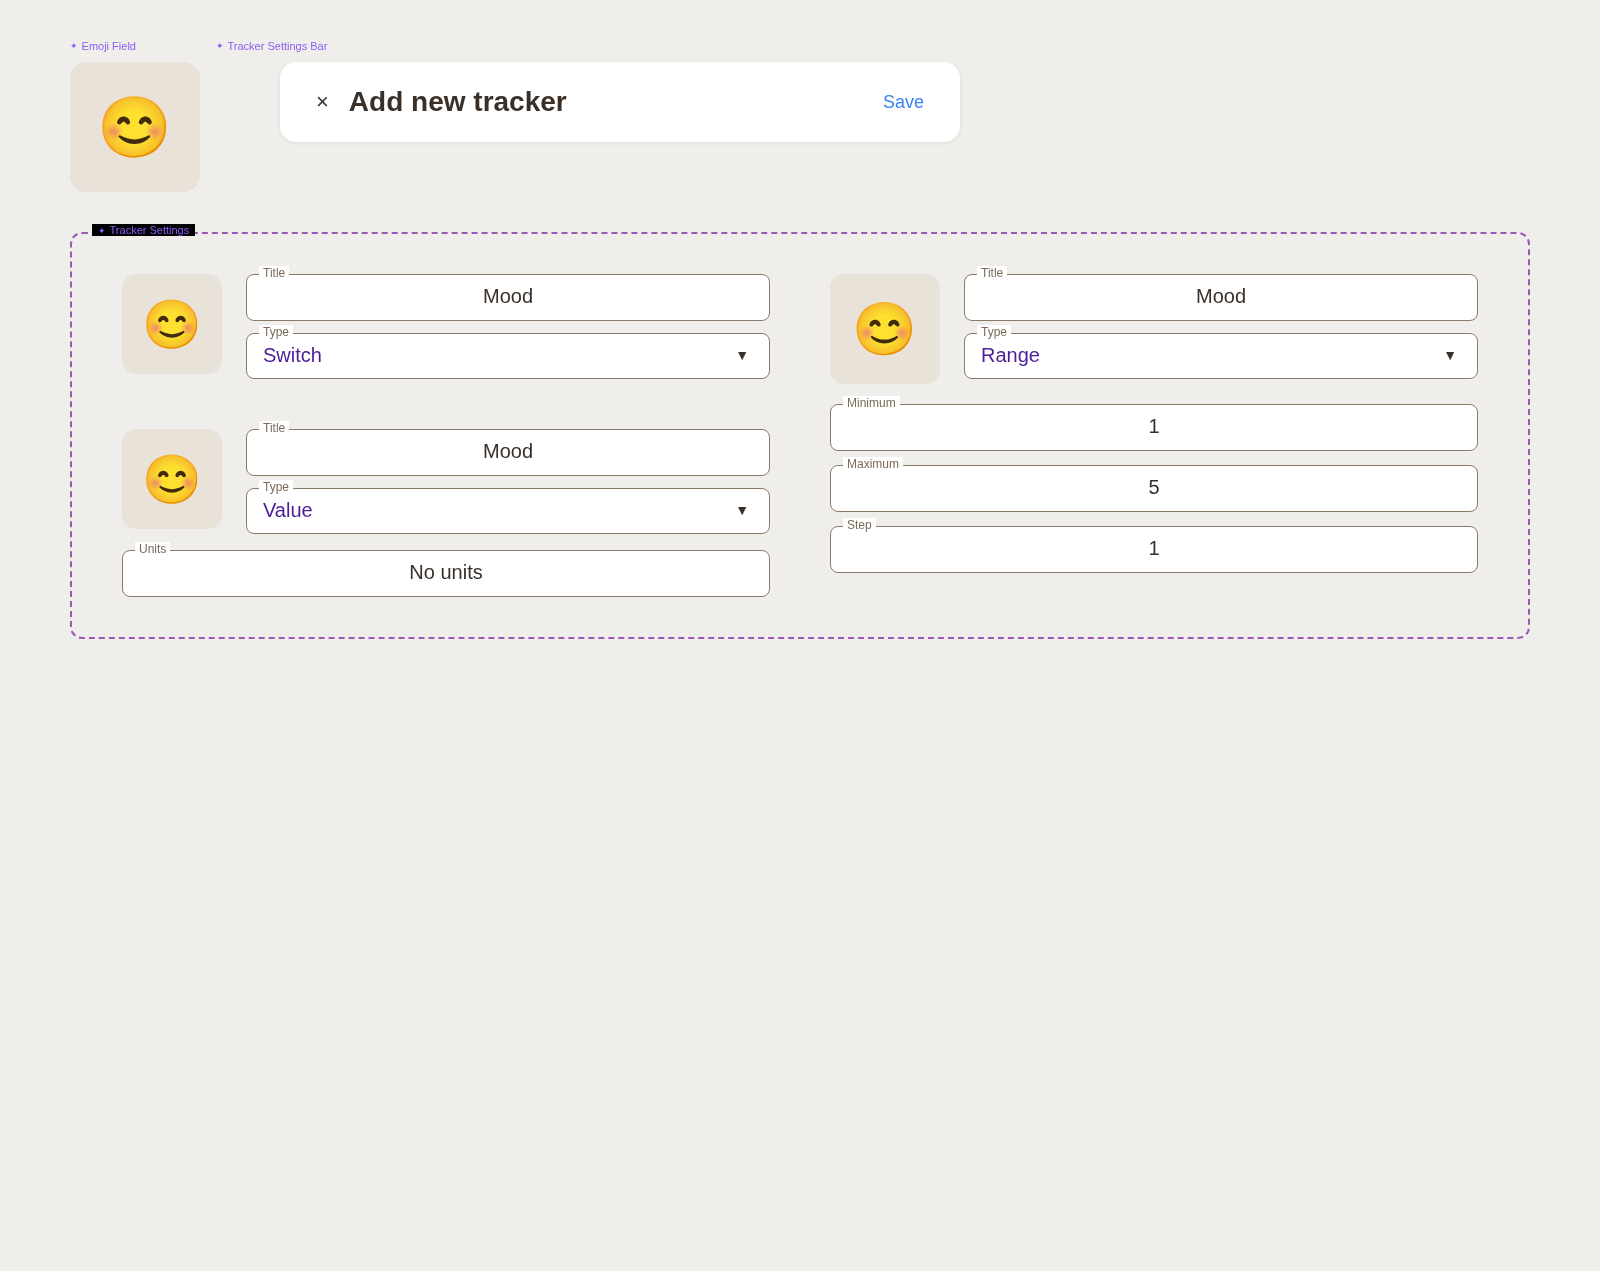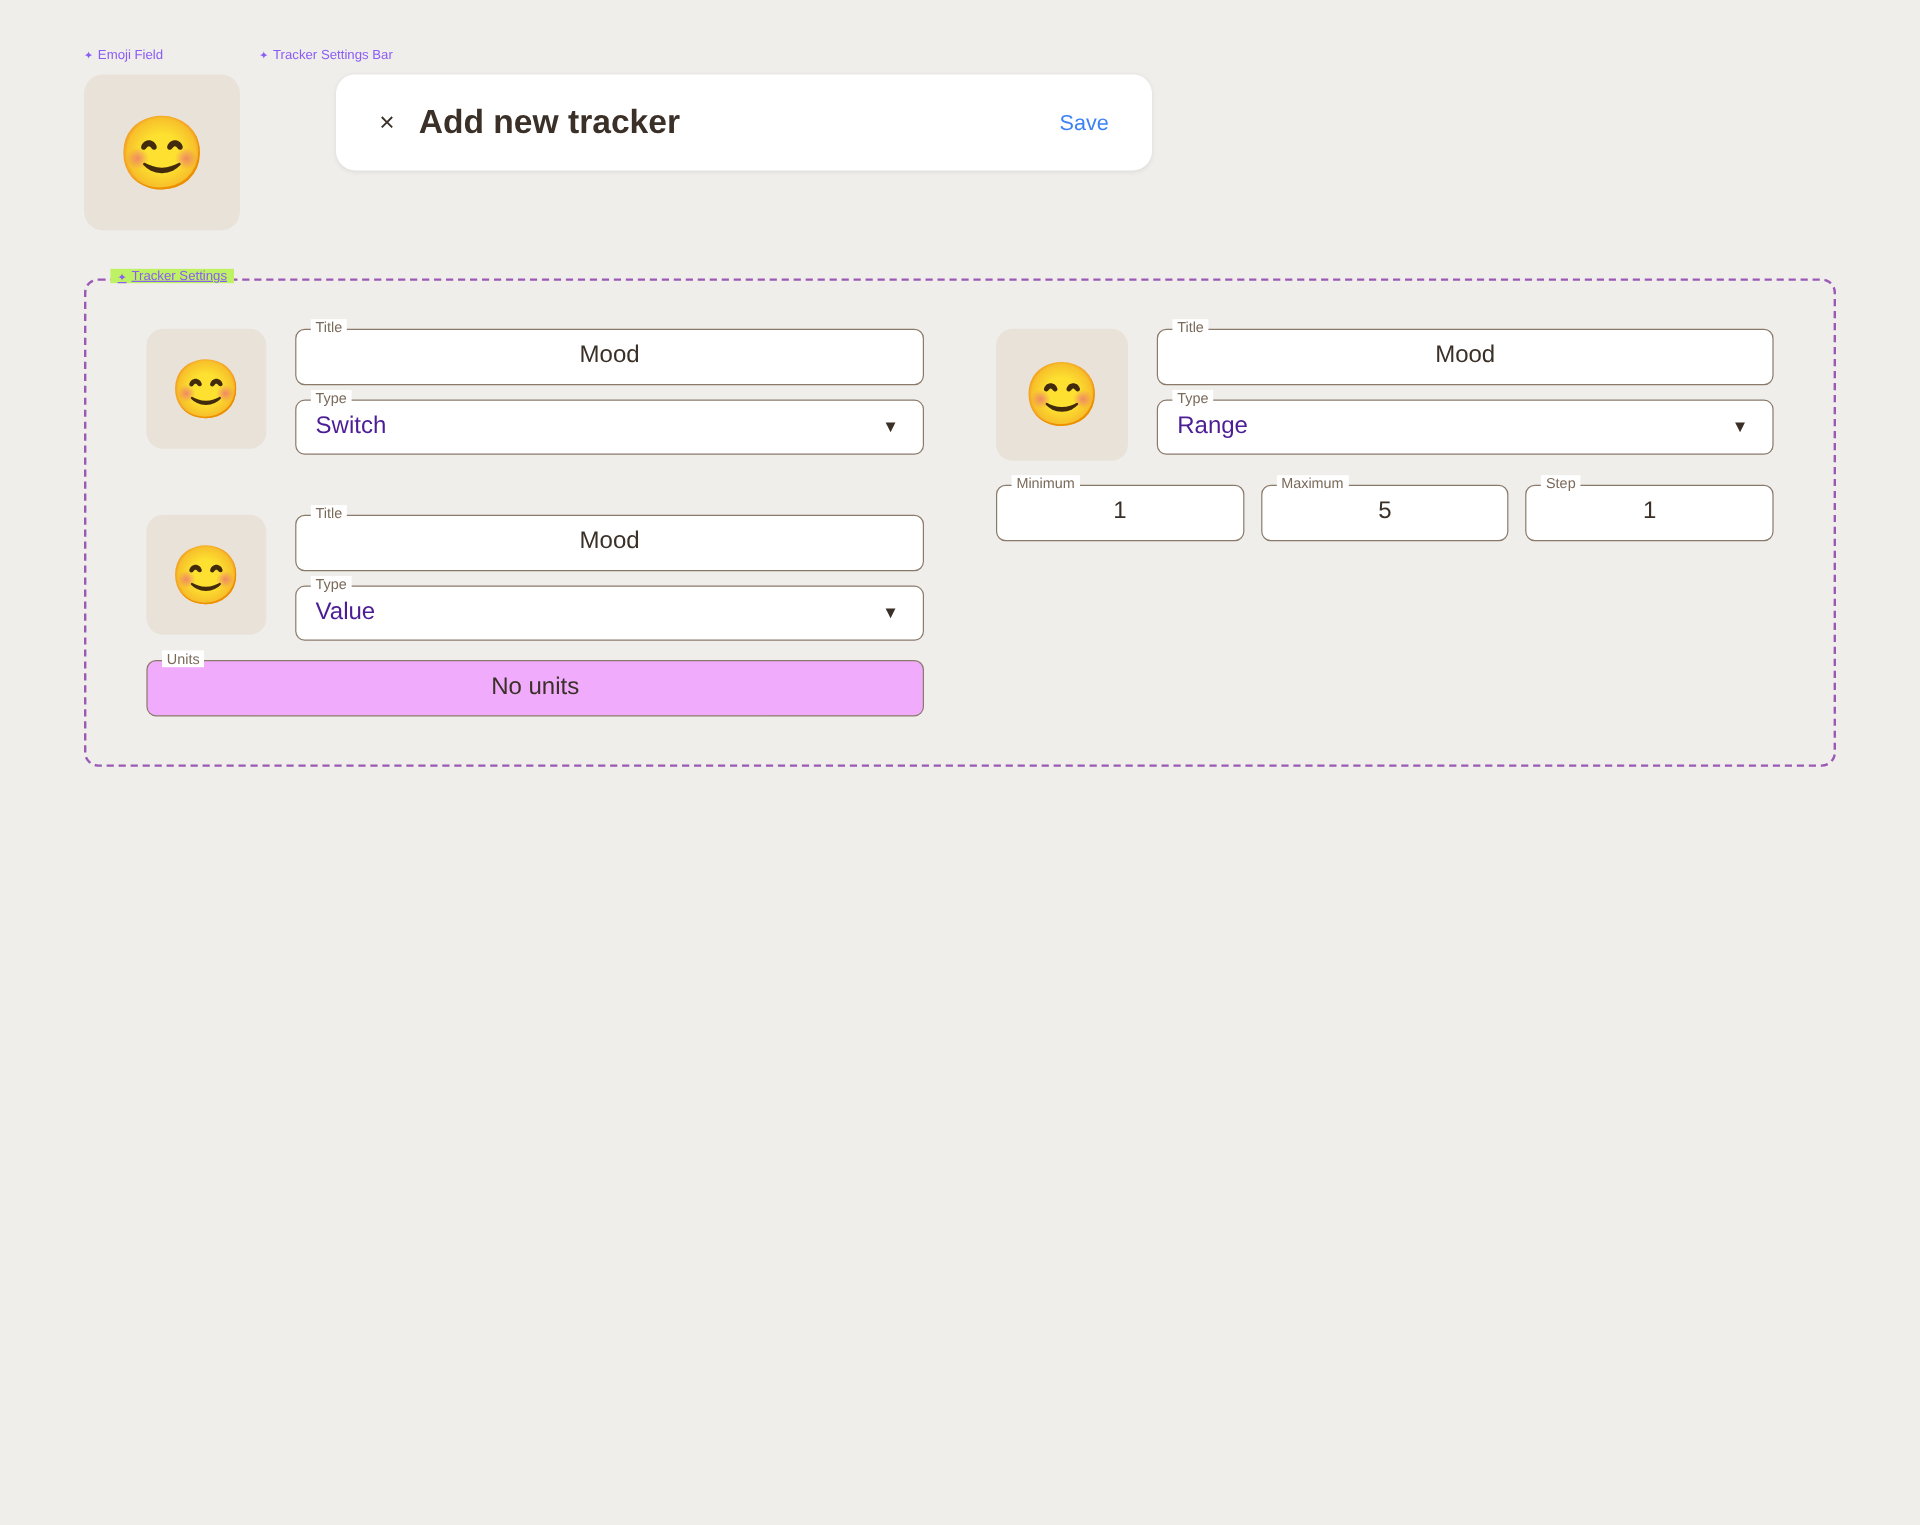--- a/index.html
+++ b/index.html
@@ -100,28 +100,27 @@
       border-radius: 12px;
       padding: 40px 50px;
       position: relative;
       background: transparent;
     }
 
     .tracker-settings-label {
       position: absolute;
       top: -10px;
       left: 20px;
-      background: #bef264;
+      background: #000000;
       padding: 0 6px;
       font-size: 11px;
       color: #8b5cf6;
       display: flex;
       align-items: flex-end;
       gap: 4px;
-      text-decoration: underline;
     }
     .tracker-settings-label::before {
       content: '✦';
       font-size: 9px;
     }
 
     .settings-grid {
       display: grid;
       grid-template-columns: 1fr 1fr;
       gap: 60px;
@@ -243,21 +242,21 @@
 
     .right-fields {
       display: flex;
       flex-direction: column;
       gap: 12px;
       flex: 1;
     }
 
     .range-fields {
       display: flex;
-      flex-direction: row;
+      flex-direction: column;
       gap: 14px;
     }
   </style>
 </head>
 <body>
 
 <div style="display:flex; gap:80px; margin-bottom:4px; padding-left:30px;">
   <div class="annotation-label">
     <span>Emoji Field</span>
   </div>
@@ -334,21 +333,21 @@
                     <option>Switch</option>
                     <option selected="">Value</option>
                     <option>Range</option>
                   </select>
                   <span class="select-arrow">▼</span>
                 </div>
               </div>
             </div>
           </div>
 
-          <div class="field-group" style="margin-top:16px; background:#f0abfc;">
+          <div class="field-group" style="margin-top:16px; background:#ffffff;">
             <span class="field-legend">Units</span>
             <input class="field-input" type="text" value="No units" style="">
           </div>
         </div>
 
       </div>
 
       <div class="right-col">
 
         <div class="right-tracker-item">

